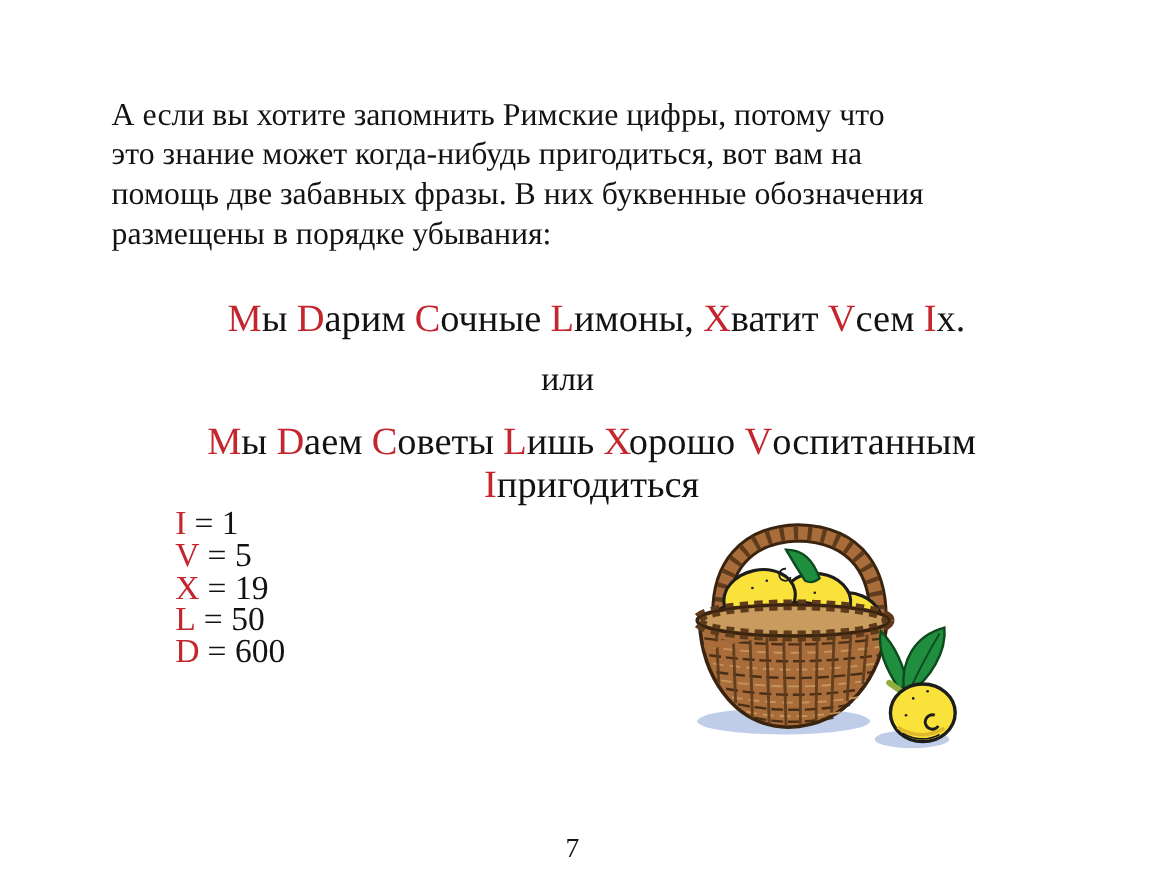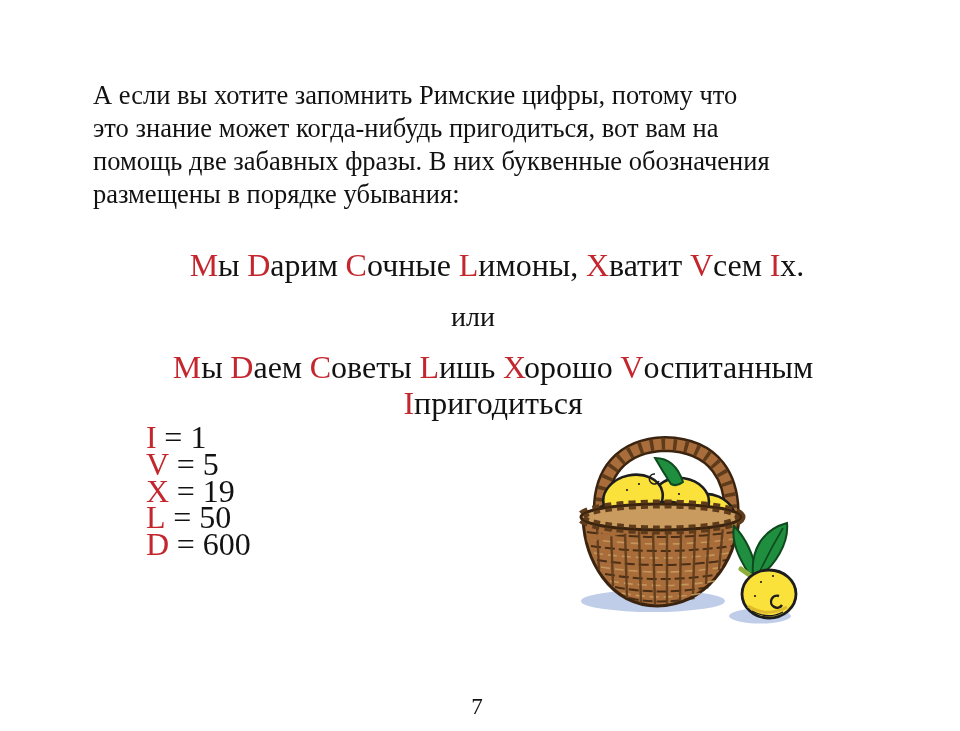--- a/index.html
+++ b/index.html
@@ -18,21 +18,21 @@
   .centered{position:absolute;left:0;width:946px;text-align:center;}
   .phrase-1{top:247px;font-size:32px;white-space:nowrap;padding-left:24px;}
   .or-sep{top:301px;font-size:28px;}
   .phrase-2{top:349px;font-size:32px;line-height:36px;padding-left:20px;}
   .phrase-2 .line{white-space:nowrap;}
   .word{display:inline-block;}
   .word + .word{margin-left:.24em;}
   .red{color:var(--accent-red,#c4262e);}
   .numerals{
     position:absolute;left:146px;top:424px;
-    font-size:32px;line-height:26.8px;
+    font-size:28px;line-height:26.8px;
   }
   .numrow{white-space:nowrap;}
   .numval{margin-left:.24em;}
   .illustration{position:absolute;left:563px;top:424px;width:260px;height:205px;}
   .page-num{position:absolute;left:0;top:694px;width:954px;text-align:center;font-size:23px;}
 </style>
 </head>
 <body>
 
 <div class="page">

